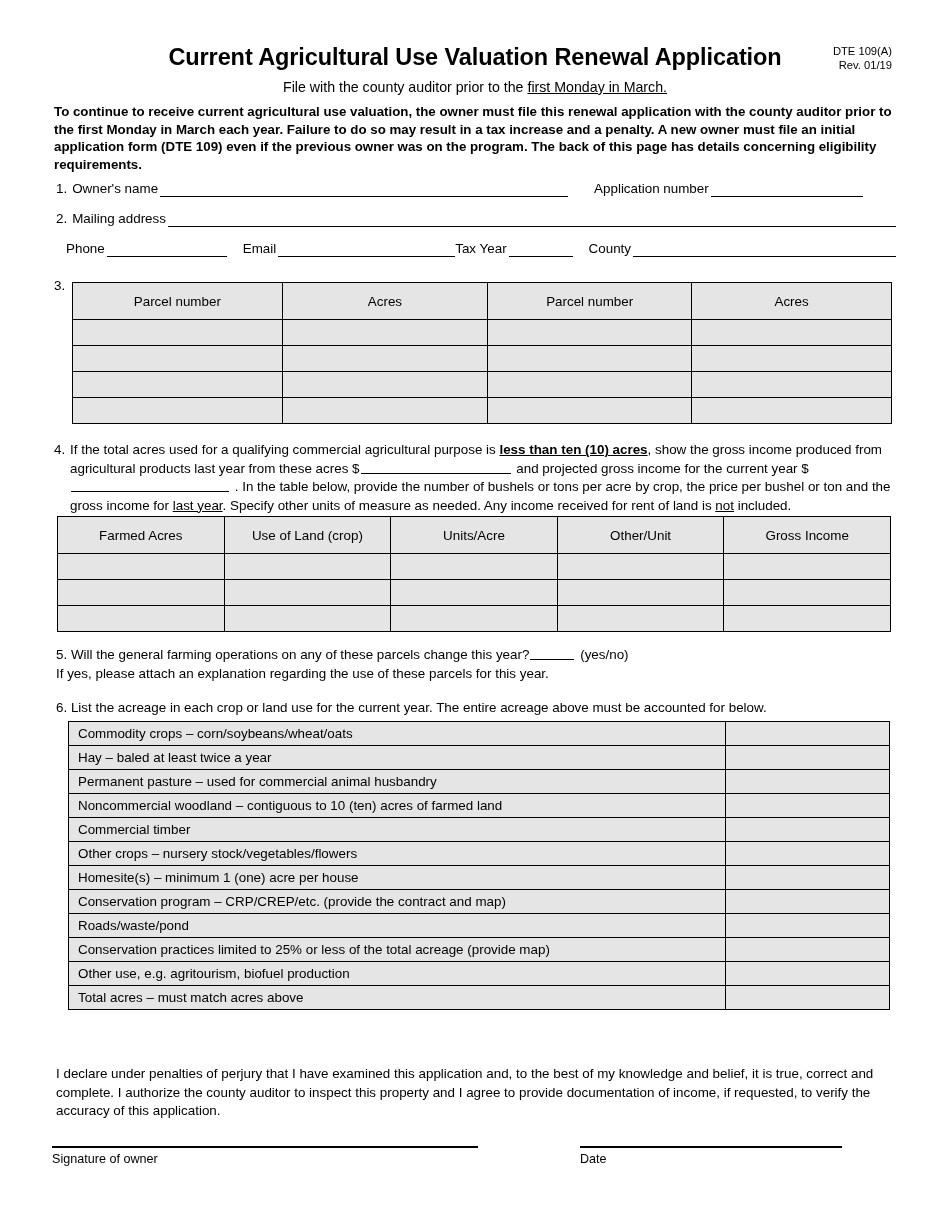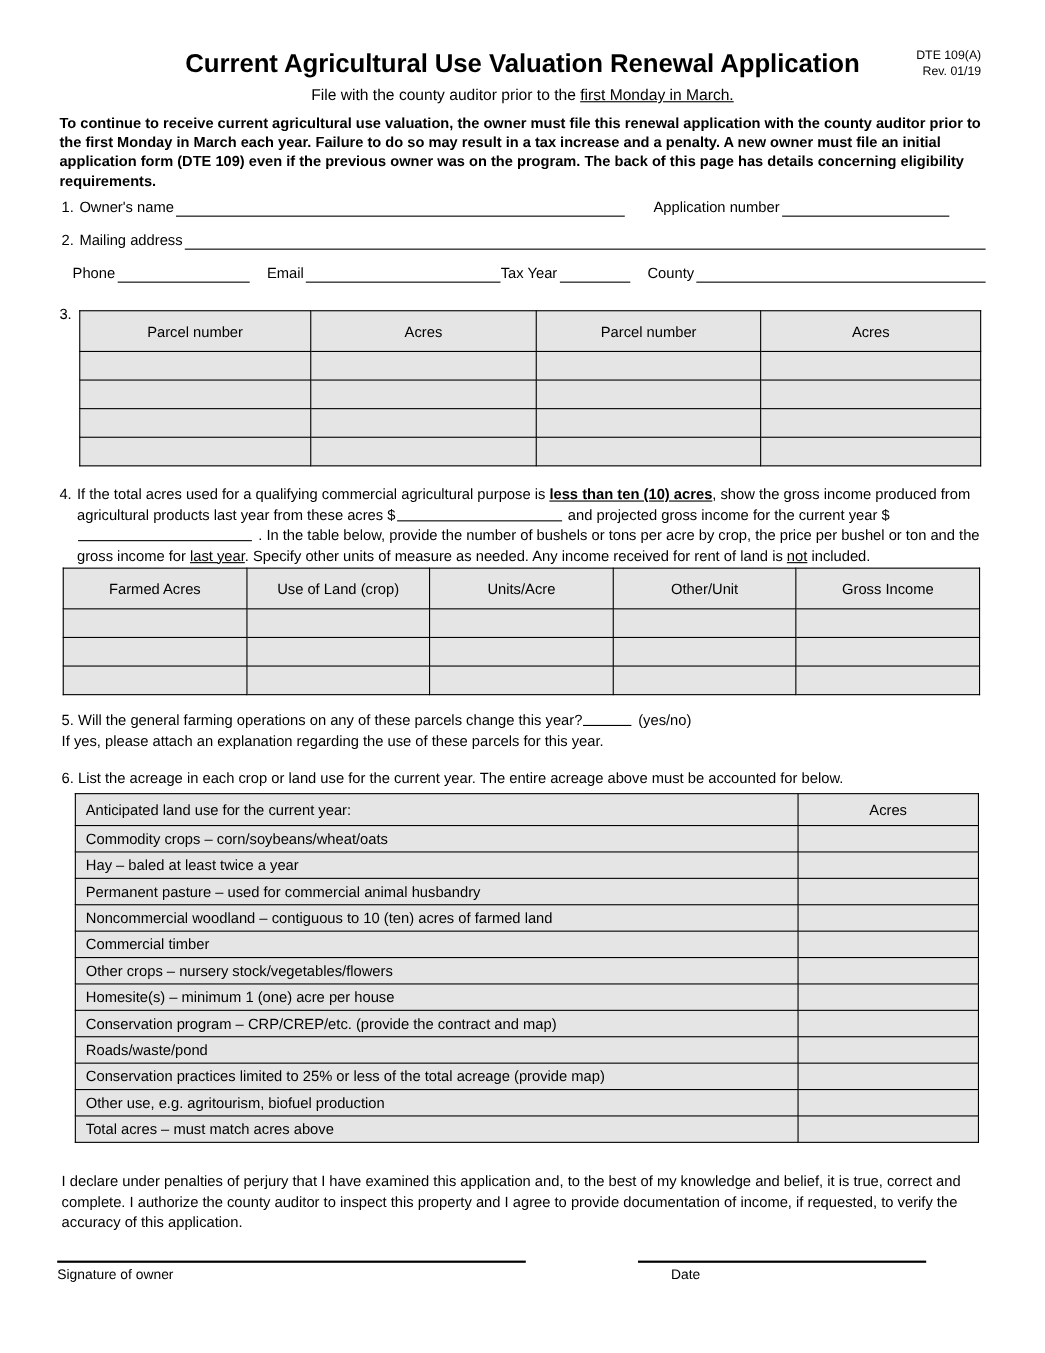--- a/index.html
+++ b/index.html
@@ -206,21 +206,21 @@
     border-bottom: 2px solid #000;
     height: 0;
   }
   .sig-line.owner { left: 52px; top: 10px; width: 426px; }
   .sig-line.date  { left: 580px; top: 10px; width: 262px; }
   .sig-label {
     position: absolute;
     font-size: 12.6px;
   }
   .sig-label.owner { left: 52px; top: 16px; }
-  .sig-label.date  { left: 580px; top: 16px; margin-left: 30px; }
+  .sig-label.date  { left: 580px; top: 16px; }
 </style>
 </head>
 <body>
 
 <div class="page">
 
   <div class="header-block">
     <h1 class="doc-title">Current Agricultural Use Valuation Renewal Application</h1>
     <div class="doc-subtitle"><span>File with the county auditor prior to the </span><span class="u">first Monday in March.</span></div>
   </div>
@@ -354,24 +354,20 @@
   </div>
 
   <div class="item6"><span>6.</span> <span>List the acreage in each crop or land use for the current year. The entire acreage above must be accounted for below.</span></div>
 
   <table class="grid" id="landuse-table">
     <colgroup>
         <col style="width:80%">
         <col style="width:20%">
       </colgroup>
     <tbody>
-      <tr class="head">
-        <td class="desc">Anticipated land use for the current year:</td>
-        <td class="acres-head">Acres</td>
-      </tr>
       <tr>
         <td class="desc">Commodity crops – corn/soybeans/wheat/oats</td>
         <td></td>
       </tr>
       <tr>
         <td class="desc">Hay – baled at least twice a year</td>
         <td></td>
       </tr>
       <tr>
         <td class="desc">Permanent pasture – used for commercial animal husbandry</td>

